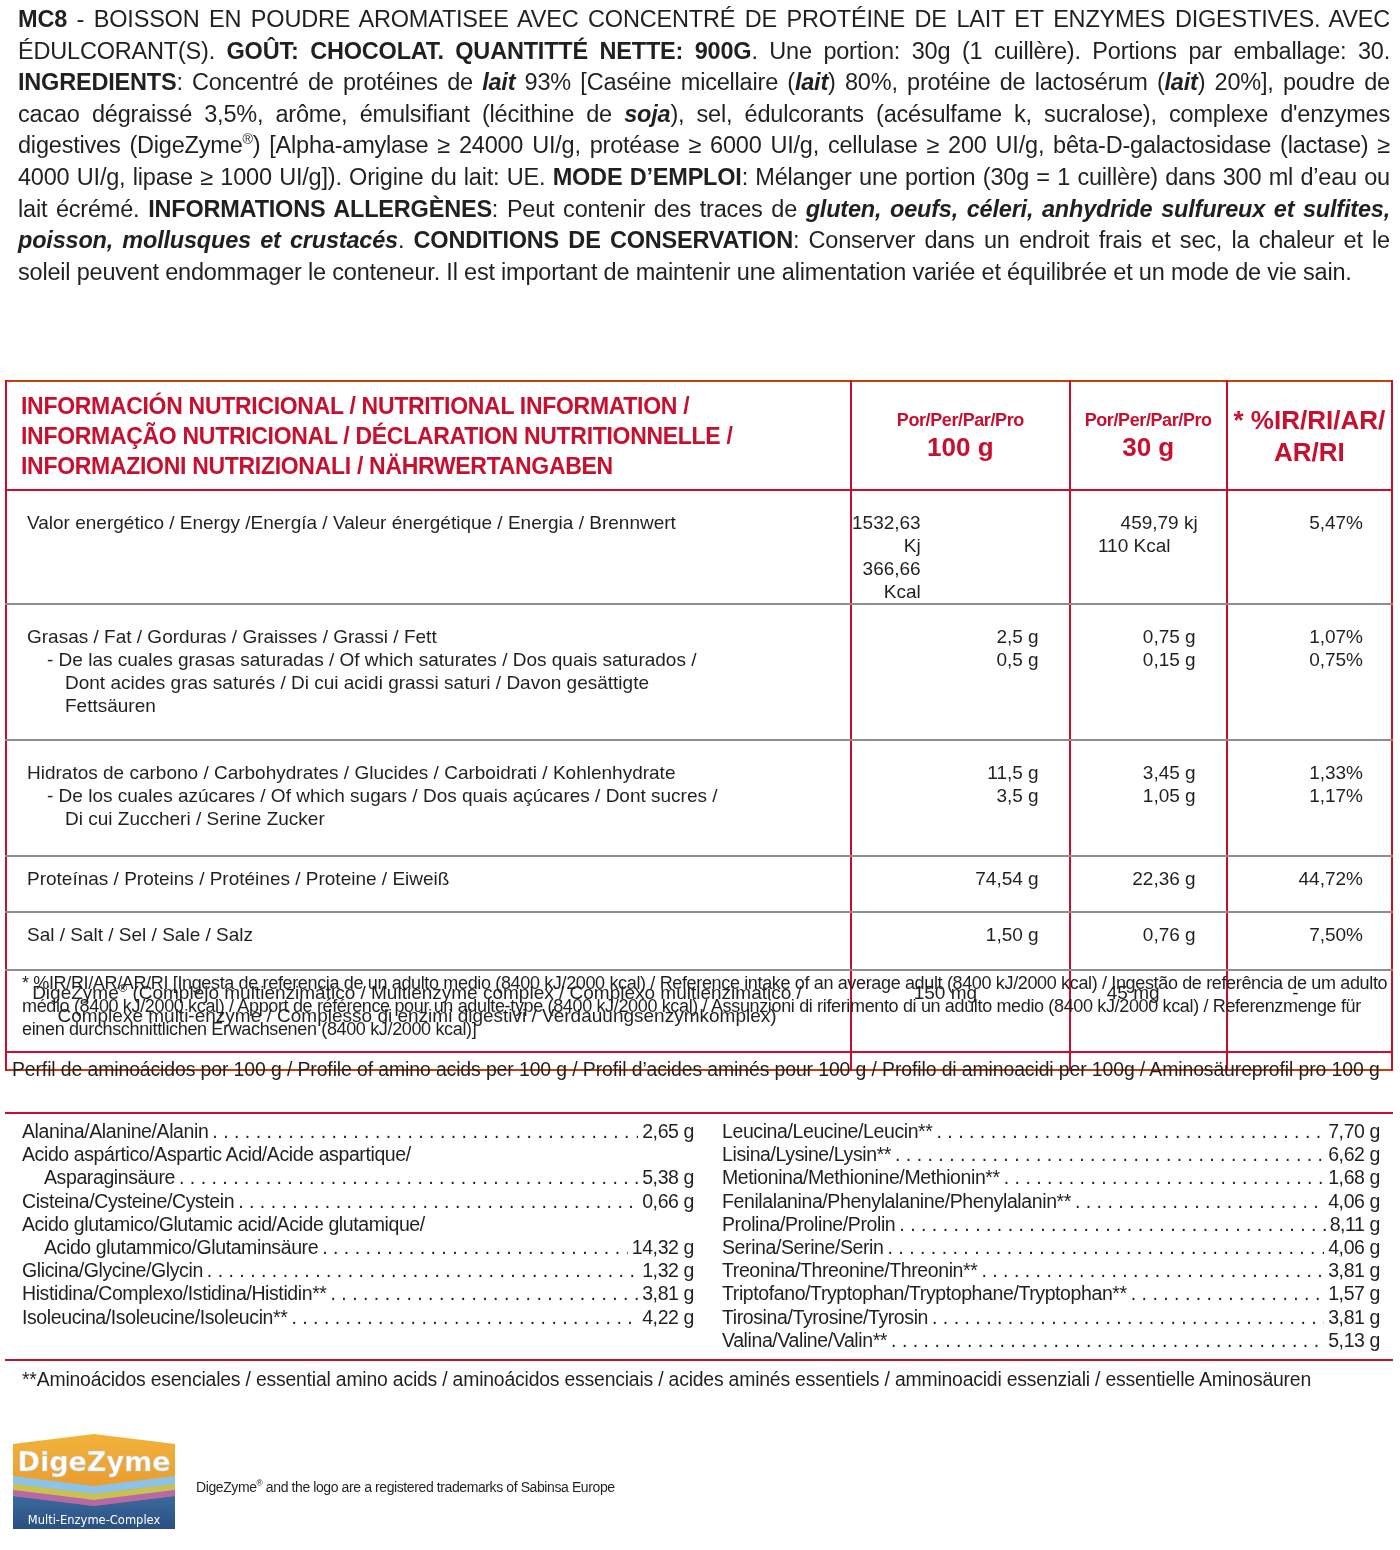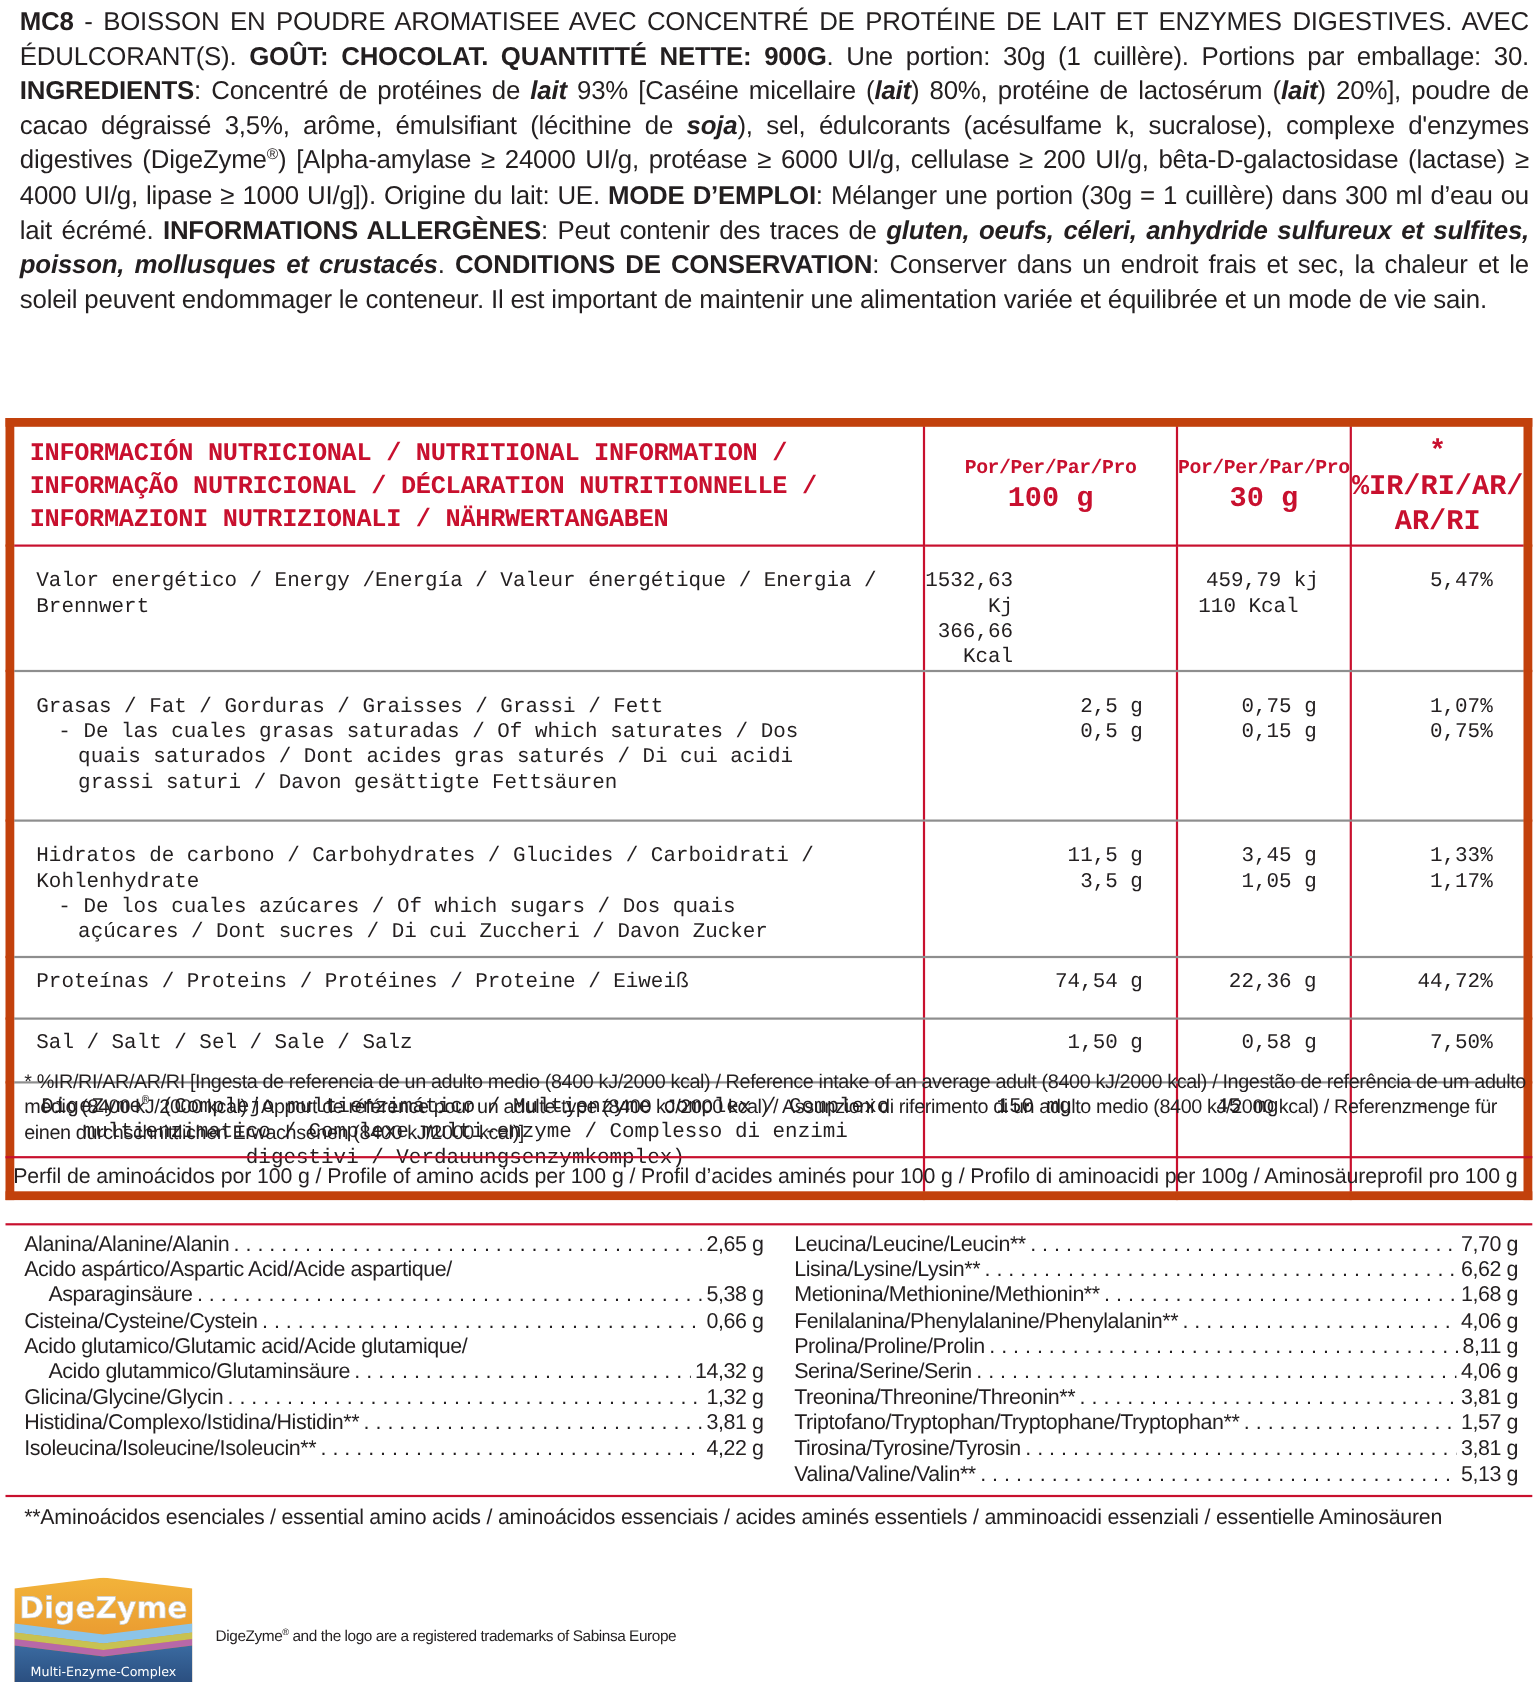--- a/index.html
+++ b/index.html
@@ -11,22 +11,22 @@
   .intro {
     position: absolute; left: 18px; top: 4px; width: 1372px;
     font-size: 23.5px; line-height: 31.6px; text-align: justify;
     font-stretch: condensed; letter-spacing: -0.2px;
   }
   .intro b { font-weight: bold; }
   .intro .al { font-weight: bold; font-style: italic; }
 
   table.nut {
     position: absolute; left: 5px; top: 380px; width: 1388px;
-    border-collapse: collapse; border: 8px solid #c2410c;
-    font-size: 19px; line-height: 23px; font-family: Liberation Mono, monospace;
+    border-collapse: collapse; border: 2px solid #c2410c;
+    font-size: 19px; line-height: 23px;
   }
   table.nut td, table.nut th {
     border-left: 2px solid #c8102e; border-right: 2px solid #c8102e;
     vertical-align: top; padding: 0;
   }
   table.nut tr.hdr th {
     border-bottom: 2px solid #c8102e; color: #c8102e; font-weight: bold;
     height: 107px; vertical-align: middle;
   }
   .hdr .title { text-align: left; padding-left: 14px; font-size: 23px; line-height: 30px; letter-spacing: -0.3px; }
@@ -145,21 +145,21 @@
         </td>
     <td class="num c3">
           <div>1,07%</div>
           <div>0,75%</div>
         </td>
   </tr>
 
   <tr class="row r-carb">
     <td class="lbl">
       <div>Hidratos de carbono / Carbohydrates / Glucides / Carboidrati / Kohlenhydrate</div>
-      <div class="sub" style="padding-left:38px;text-indent:-18px;width:660px;">-  De los cuales azúcares / Of which sugars / Dos quais açúcares / Dont sucres / Di cui Zuccheri / Davon Zucker</div>
+      <div class="sub" style="padding-left:38px;text-indent:-18px;width:660px;">-  De los cuales azúcares / Of which sugars / Dos quais açúcares / Dont sucres / Di cui Zuccheri / Serine Zucker</div>
     </td>
     <td class="num" style="padding-right:30px">
           <div>11,5 g</div>
           <div>3,5 g</div>
         </td>
     <td class="num" style="padding-right:30px">
           <div>3,45 g</div>
           <div>1,05 g</div>
         </td>
     <td class="num c3">
@@ -180,21 +180,21 @@
           <div>44,72%</div>
         </td>
   </tr>
 
   <tr class="row r-salt">
     <td class="lbl" style="padding-top:10px !important;padding-bottom:6px !important">Sal / Salt / Sel / Sale / Salz</td>
     <td class="num" style="padding-right:30px;padding-top:10px !important">
           <div>1,50 g</div>
         </td>
     <td class="num" style="padding-right:30px;padding-top:10px !important">
-          <div>0,58 g</div>
+          <div>0,76 g</div>
         </td>
     <td class="num c3" style="padding-top:10px !important">
           <div>7,50%</div>
         </td>
   </tr>
 
   <tr class="row r-dig">
     <td class="lbl" style="padding-top:10px !important;padding-bottom:10px !important">
       <div style="width:780px"><span>DigeZyme</span><sup>®</sup><span> (Complejo multienzimático / Multienzyme complex / Complexo multienzimatico / Complexe multi-enzyme / Complesso di enzimi digestivi / Verdauungsenzymkomplex)</span></div>
     </td>

